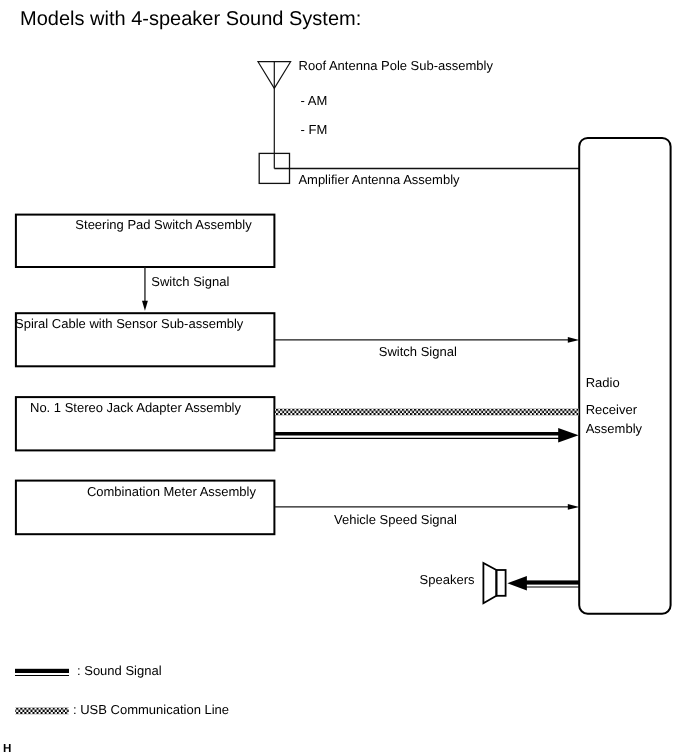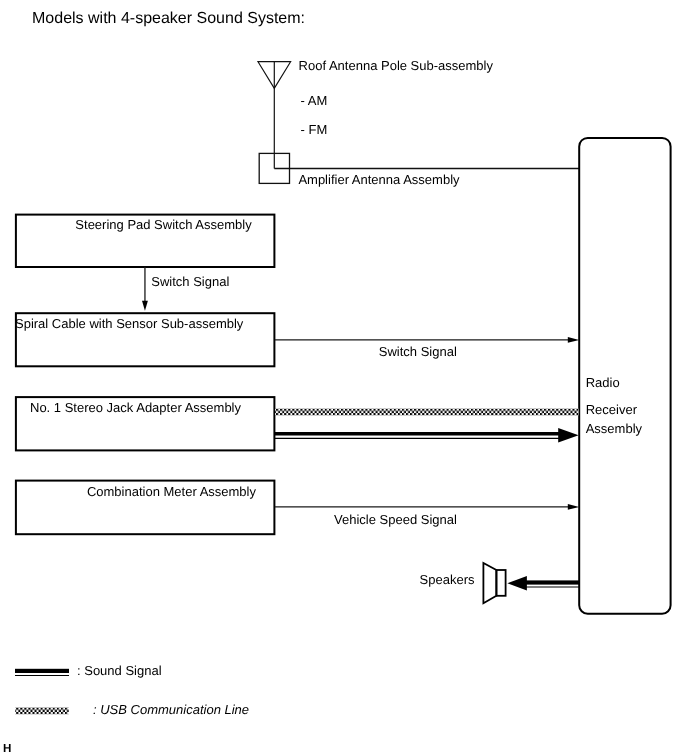--- a/index.html
+++ b/index.html
@@ -86,21 +86,21 @@
 
     <g>
       <rect x="15" y="668.8" width="54" height="4.2" fill="#000"></rect>
       <line x1="15" y1="675.5" x2="69" y2="675.5" stroke="#000" stroke-width="1.1"></line>
     </g>
     <g>
       <rect x="15.3" y="707.5" width="53.4" height="6.75" fill="url(#usbhatch2)"></rect>
     </g>
   </svg>
 
-  <div class="txt" style="left:32px;top:11.9px;font-size:16px;line-height:14px;">Models with 4-speaker Sound System:</div>
+  <div class="txt" style="left:20px;top:11.9px;font-size:20px;line-height:14px;">Models with 4-speaker Sound System:</div>
 
   <div class="txt" style="left:298.6px;top:60.4px;">Roof Antenna Pole Sub-assembly</div>
   <div class="txt" style="left:300.6px;top:95.3px;">- AM</div>
   <div class="txt" style="left:300.6px;top:124.2px;">- FM</div>
   <div class="txt" style="left:298.4px;top:174px;">Amplifier Antenna Assembly</div>
 
   <div class="txt" style="left:15px;top:219px;width:241px;text-align:center;padding-left:28px;">Steering Pad Switch Assembly</div>
   <div class="txt" style="left:15px;top:318px;width:241px;text-align:left;">Spiral Cable with Sensor Sub-assembly</div>
   <div class="txt" style="left:15px;top:402px;width:241px;text-align:center;">No. 1 Stereo Jack Adapter Assembly</div>
   <div class="txt" style="left:15px;top:486px;width:241px;text-align:right;">Combination Meter Assembly</div>
@@ -108,16 +108,16 @@
   <div class="txt" style="left:151.3px;top:276.3px;">Switch Signal</div>
   <div class="txt" style="left:378.8px;top:346.2px;">Switch Signal</div>
   <div class="txt" style="left:334px;top:514.2px;">Vehicle Speed Signal</div>
   <div class="txt" style="left:419.6px;top:574.3px;">Speakers</div>
 
   <div class="txt" style="left:585.7px;top:377px;">Radio</div>
   <div class="txt" style="left:585.7px;top:404px;">Receiver</div>
   <div class="txt" style="left:585.7px;top:423.4px;">Assembly</div>
 
   <div class="txt" style="left:77px;top:665.3px;">: Sound Signal</div>
-  <div class="txt" style="left:93px;top:703.9px;font-style:italic;">: USB Communication Line</div>
+  <div class="txt" style="left:73px;top:703.9px;">: USB Communication Line</div>
 
   <div class="txt" style="left:3px;top:742.8px;font-size:11.6px;line-height:11.6px;font-weight:bold;">H</div>
 </div>
 
 </body></html>

